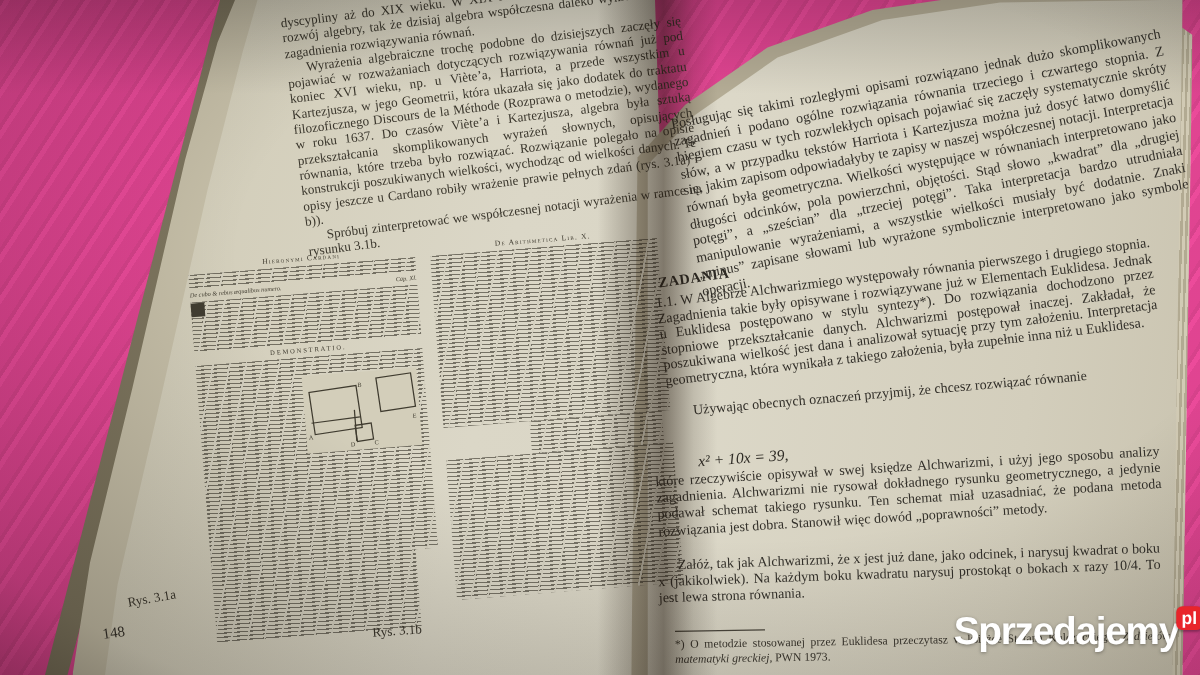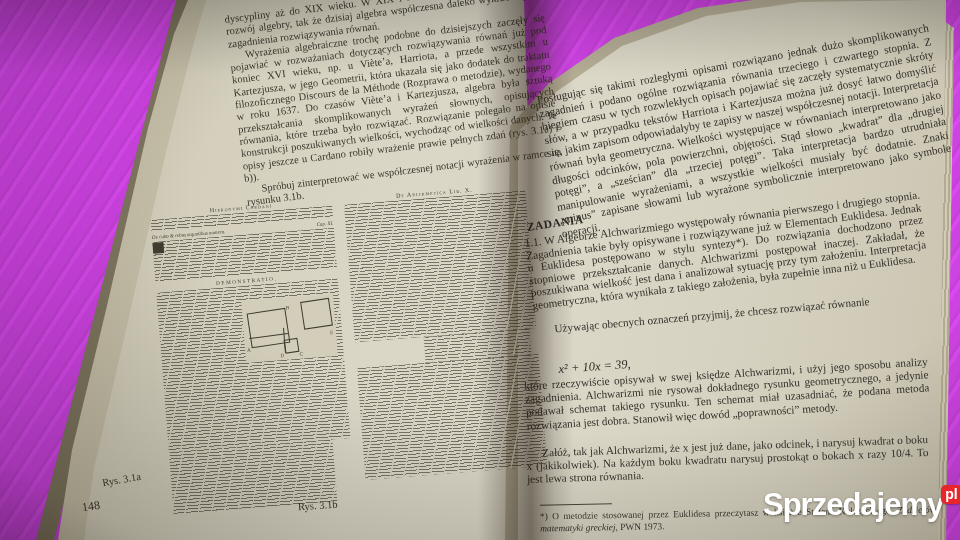--- a/index.html
+++ b/index.html
@@ -1,17 +1,17 @@
 <!DOCTYPE html>
 <html><head>
 <meta charset="utf-8">
 <style>
   html,body{margin:0;padding:0;background:#1c1008;}
   .stage{position:relative;width:960px;height:540px;overflow:hidden;
-         font-family:"Liberation Serif",serif;background:#d946ef;}
+         font-family:"Liberation Serif",serif;background:#ec4899;}
 
   
   .wood{position:absolute;inset:0;z-index:0;
     background:
       linear-gradient(160deg, rgba(0,0,0,.55) 0%, rgba(0,0,0,.15) 40%, rgba(0,0,0,0) 70%),
       linear-gradient(115deg,#1d1007 0%,#31190c 20%,#4a2a15 45%,#63401f 68%,#6d4725 82%,#4729133 100%),
       #5a3a1e;}
   .wood-grain{position:absolute;inset:0;z-index:1;opacity:.5;
     background:repeating-linear-gradient(123deg, rgba(0,0,0,.18) 0 3px, rgba(255,255,255,.03) 3px 7px, rgba(0,0,0,.1) 7px 18px);}
 

